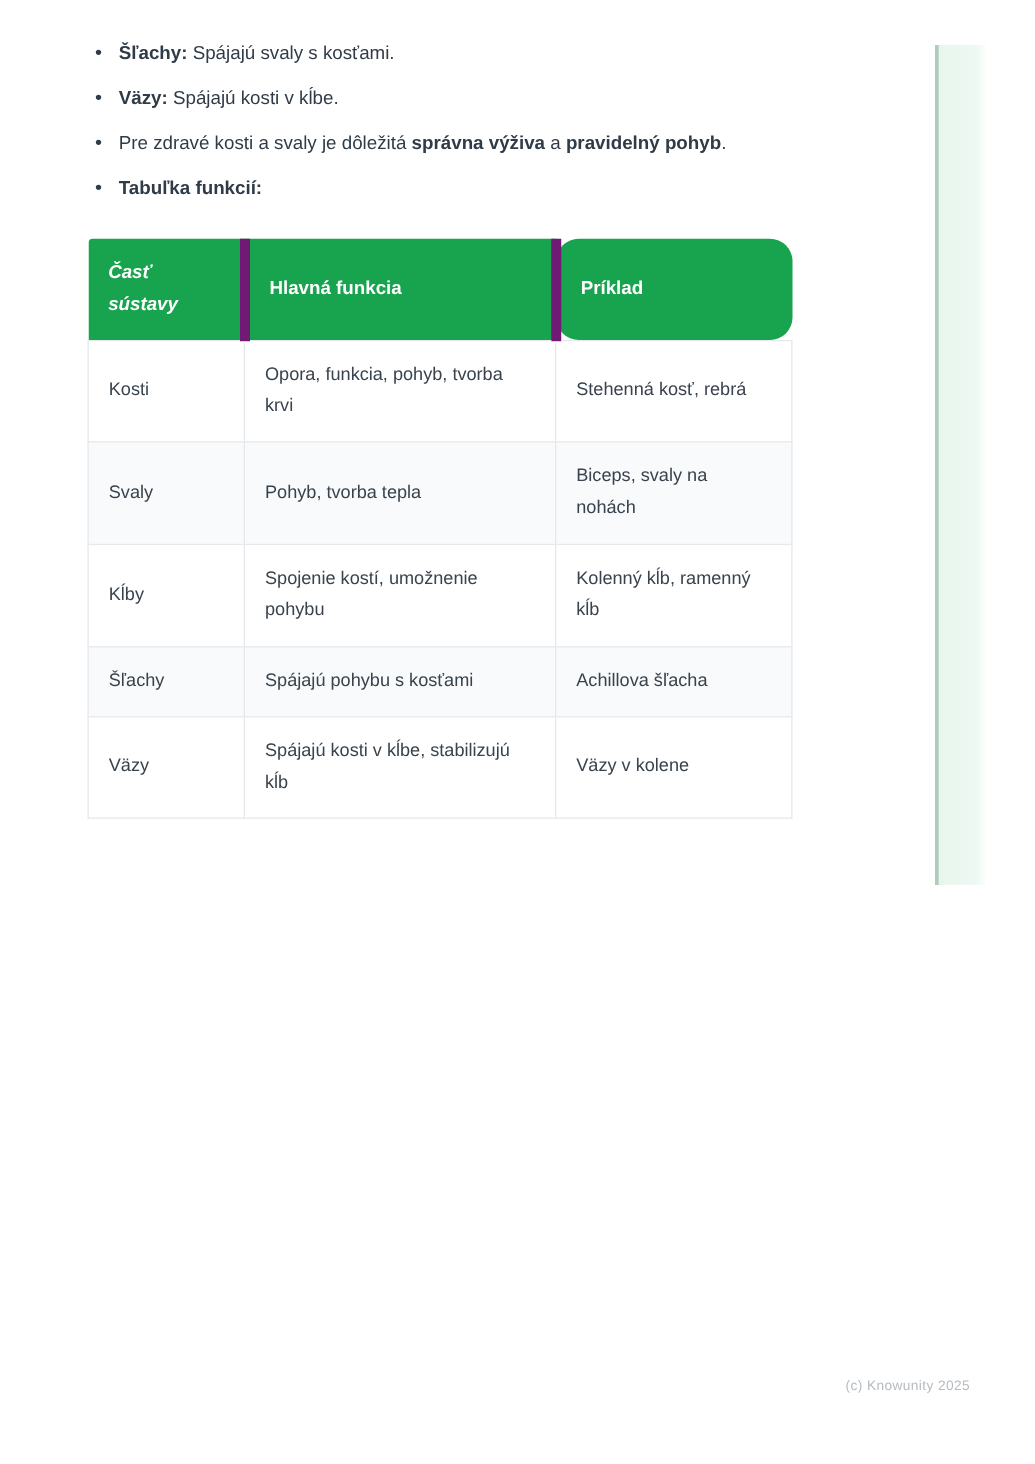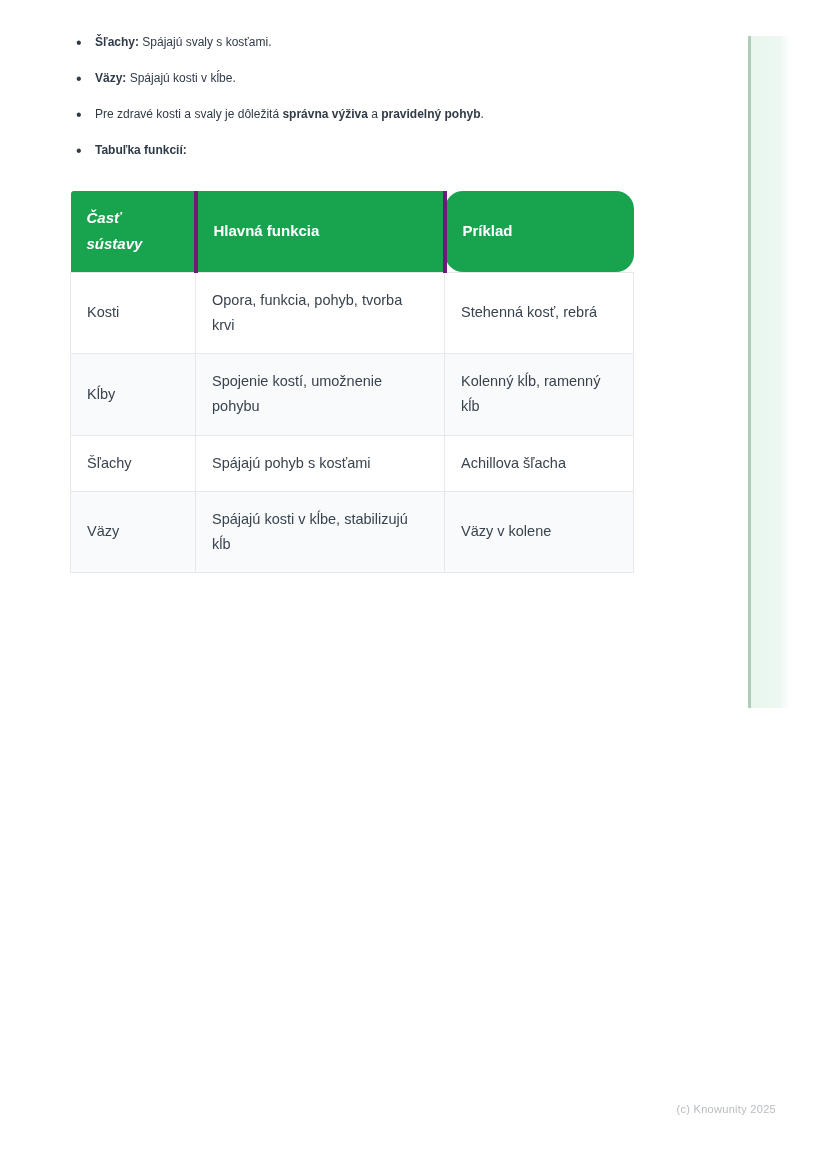--- a/index.html
+++ b/index.html
@@ -17,21 +17,21 @@
   .bullet-list {
     position: absolute;
     left: 70px; top: 33px;
     width: 600px;
     list-style: none;
   }
   .bullet-list li {
     position: relative;
     padding-left: 25px;
     margin-bottom: 17px;
-    font-size: 12px;
+    font-size: 15px;
     line-height: 19px;
     color: #303b48;
   }
   .bullet-list li::before {
     content: "•";
     position: absolute;
     left: 6px; top: 0;
     font-size: 16px;
     color: #303b48;
   }
@@ -51,21 +51,21 @@
   .func-table thead th {
     background: #18a34f;
     color: #ffffff;
     font-size: 15px;
     font-weight: 700;
     text-align: left;
     vertical-align: middle;
     padding: 14px 16px;
     height: 81px;
     line-height: 26px;
-    border-left: 4px solid #701a75;
+    border-left: 8px solid #701a75;
   }
   .func-table thead th:first-child { border-left: none; border-top-left-radius: 3px; font-style: italic; }
   .func-table thead th:last-child { border-top-right-radius: 3px; border-radius: 18px; }
   .func-table tbody td {
     font-size: 14.5px;
     line-height: 25px;
     color: #39434e;
     vertical-align: middle;
     text-align: left;
     padding: 15px 16px;
@@ -129,27 +129,32 @@
         <th>Príklad</th>
       </tr>
     </thead>
     <tbody>
       <tr class="h79">
         <td>Kosti</td>
         <td>Opora, funkcia, pohyb, tvorba krvi</td>
         <td>Stehenná kosť, rebrá</td>
       </tr>
       <tr class="h82">
+        <td>Svaly</td>
+        <td>Pohyb, tvorba tepla</td>
+        <td>Biceps, svaly na nohách</td>
+      </tr>
+      <tr class="h82">
         <td>Kĺby</td>
         <td>Spojenie kostí, umožnenie pohybu</td>
         <td>Kolenný kĺb, ramenný kĺb</td>
       </tr>
       <tr class="h55">
         <td>Šľachy</td>
-        <td>Spájajú pohyb s kosťami</td>
+        <td>Spájajú pohybu s kosťami</td>
         <td>Achillova šľacha</td>
       </tr>
       <tr class="h80">
         <td>Väzy</td>
         <td>Spájajú kosti v kĺbe, stabilizujú kĺb</td>
         <td>Väzy v kolene</td>
       </tr>
     </tbody>
   </table>
 

